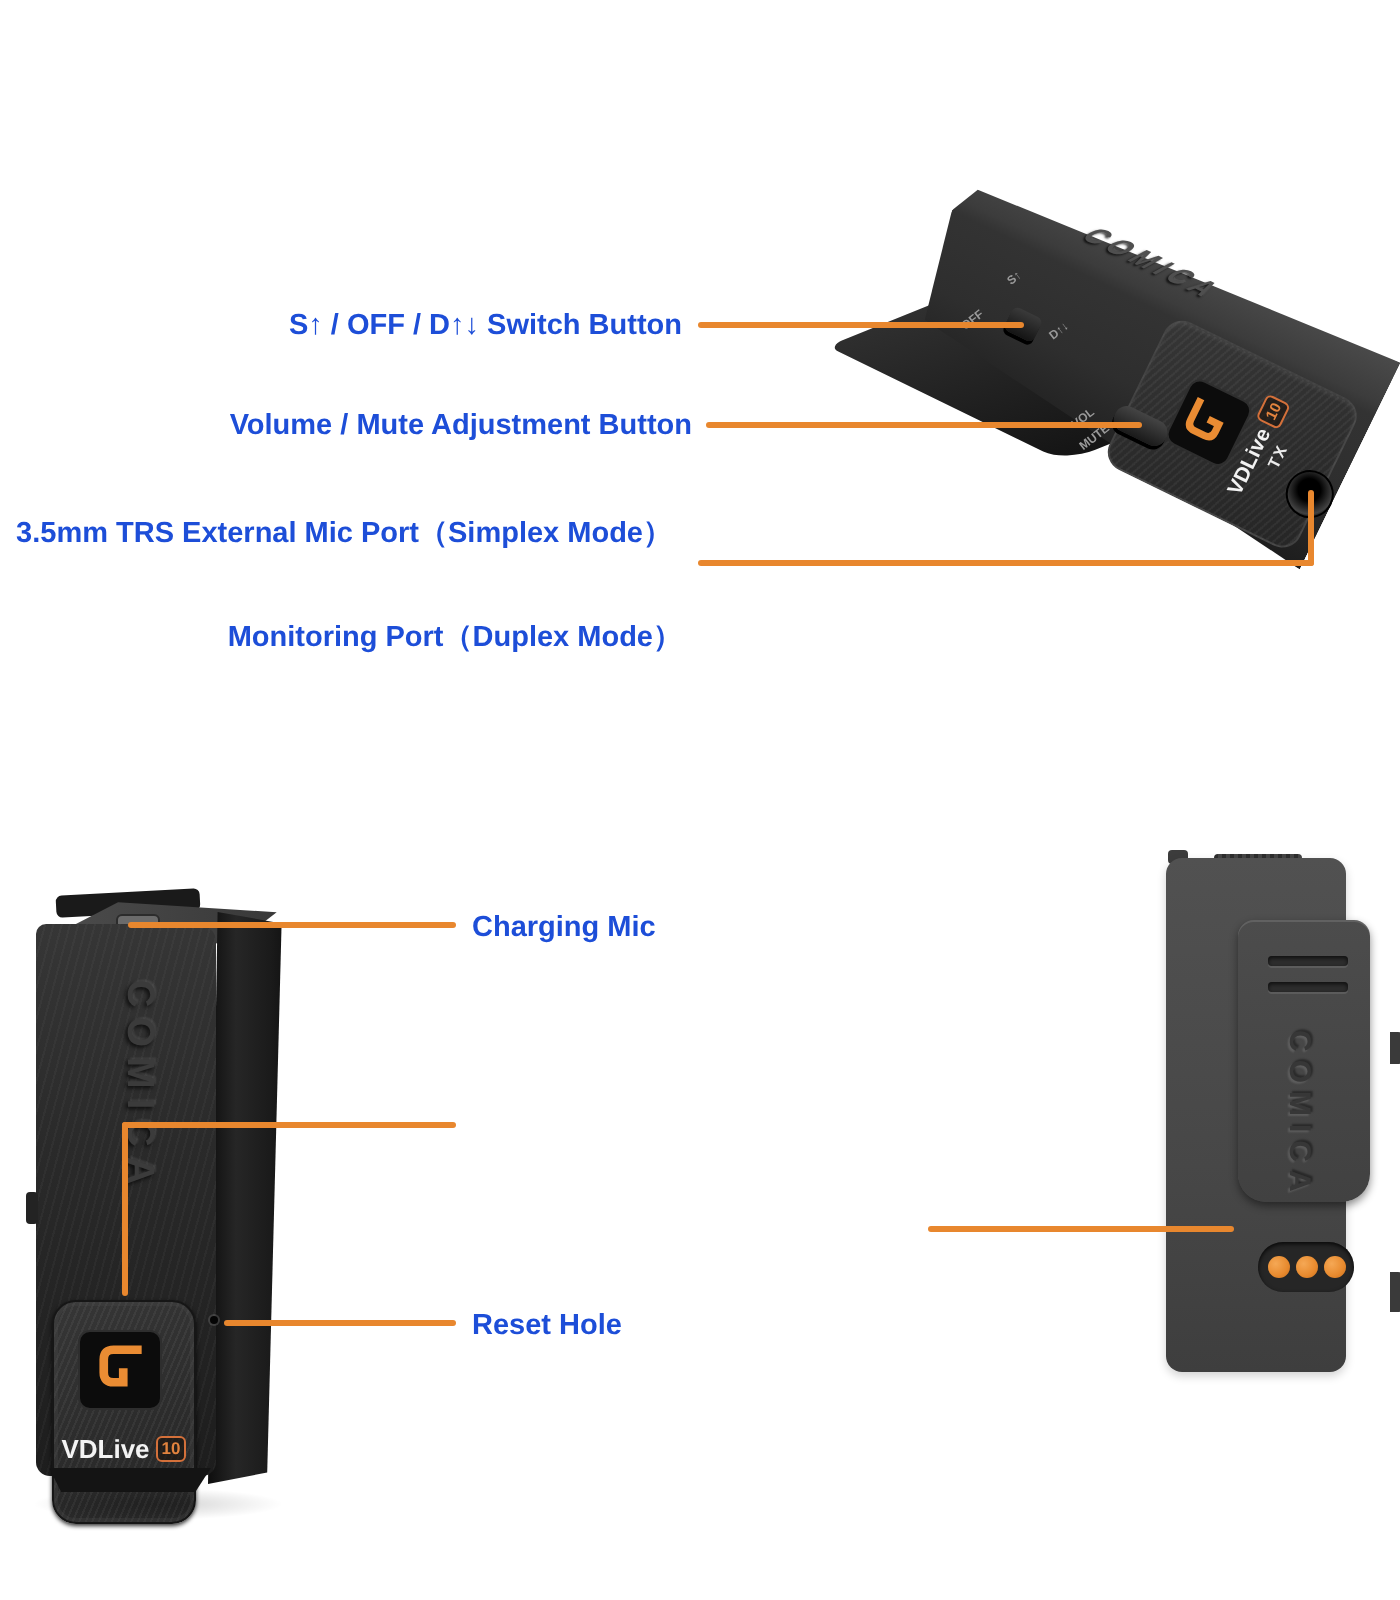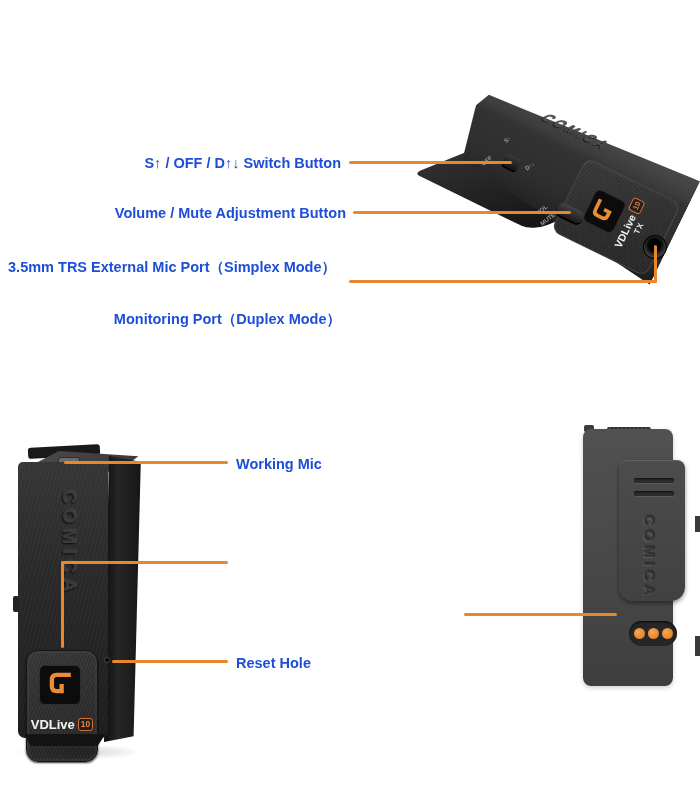--- a/index.html
+++ b/index.html
@@ -185,21 +185,21 @@
   <div class="line h" style="left:349px;top:161px;width:163px;"></div>
 
   <div class="lbl r" style="right:354px;top:204px;">Volume / Mute Adjustment Button</div>
   <div class="line h" style="left:353px;top:211px;width:218px;"></div>
 
   <div class="lbl r" style="right:364px;top:258px;">3.5mm TRS External Mic Port（Simplex Mode）</div>
   <div class="lbl r" style="right:359px;top:286px;margin-top:24px;">Monitoring Port（Duplex Mode）</div>
   <div class="line h" style="left:349px;top:280px;width:308px;"></div>
   <div class="line v" style="left:654px;top:245px;height:38px;"></div>
 
-  <div class="lbl" style="left:236px;top:455px;">Working Mic</div>
+  <div class="lbl" style="left:236px;top:455px;">Charging Mic</div>
   <div class="line h" style="left:64px;top:461px;width:164px;"></div>
 
   <div class="line h" style="left:61px;top:561px;width:167px;"></div>
   <div class="line v" style="left:61px;top:561px;height:87px;"></div>
 
   <div class="lbl" style="left:236px;top:654px;">Reset Hole</div>
   <div class="line h" style="left:112px;top:660px;width:116px;"></div>
 
   <div class="line h" style="left:464px;top:613px;width:153px;"></div>
 

